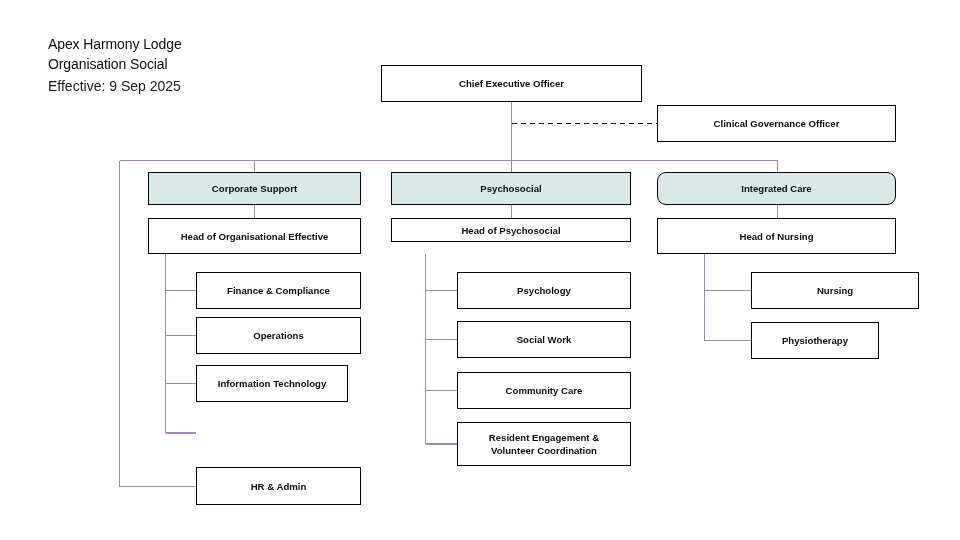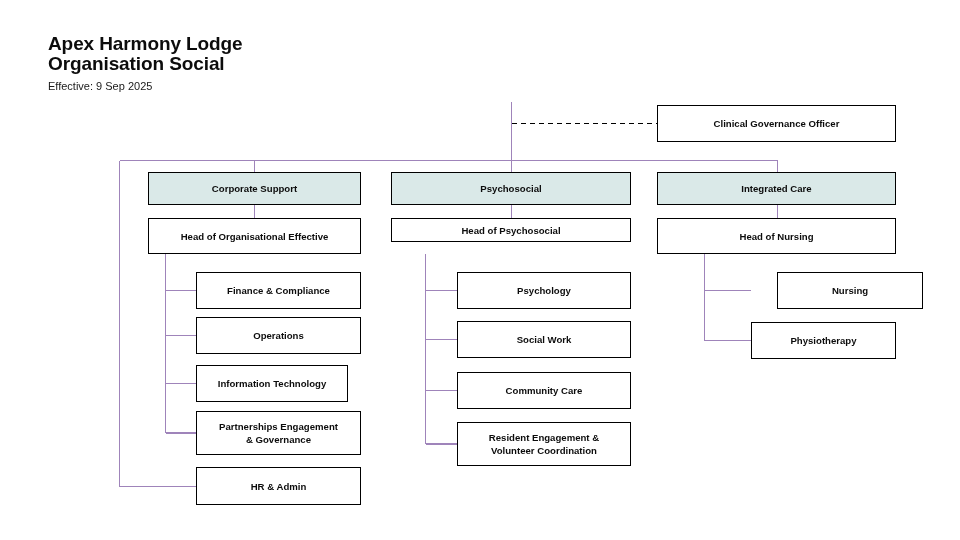--- a/index.html
+++ b/index.html
@@ -21,29 +21,29 @@
     width: 960px;
     height: 540px;
   }
   .title-block {
     position: absolute;
     left: 48px;
     top: 34px;
     width: 330px;
   }
   .title-line {
-    font-size: 19px;
-    font-weight: bold;
+    font-size: 14px;
+    font-weight: normal;
     line-height: 20px;
     letter-spacing: -0.1px;
     color: #0c0c0c;
     white-space: nowrap;
   }
   .subtitle-line {
-    font-size: 11px;
+    font-size: 14px;
     font-weight: normal;
     line-height: 14px;
     margin-top: 5px;
     color: #1a1a1a;
     white-space: nowrap;
   }
   svg.links {
     position: absolute;
     left: 0; top: 0;
     width: 960px;
@@ -112,34 +112,37 @@
 
       <path d="M704.5,254 L704.5,340.5"></path>
       <path d="M704.5,290.5 L751,290.5"></path>
       <path d="M704.5,340.5 L751,340.5"></path>
     </g>
     <g stroke="#000000" stroke-width="1.1" fill="none" stroke-dasharray="5,4" shape-rendering="crispEdges">
       <path d="M511.5,123.5 L657,123.5"></path>
     </g>
   </svg>
 
+  <div class="node" style="left:381px;top:65px;width:261px;height:37px;">
+    <span>Chief Executive Officer</span>
+  </div>
 
   <div class="node" style="left:657px;top:105px;width:239px;height:37px;">
     <span>Clinical Governance Officer</span>
   </div>
 
   <div class="node division" style="left:391px;top:172px;width:240px;height:33px;">
     <span>Psychosocial</span>
   </div>
 
   <div class="node division" style="left:148px;top:172px;width:213px;height:33px;">
     <span>Corporate Support</span>
   </div>
 
-  <div class="node division" style="left:657px;top:172px;width:239px;height:33px;">
+  <div class="node division" style="left:657px;top:172px;width:239px;height:33px;border-radius:9px;">
     <span>Integrated Care</span>
   </div>
 
   <div class="node" style="left:148px;top:218px;width:213px;height:36px;">
     <span>Head of Organisational Effective</span>
   </div>
 
   <div class="node" style="left:391px;top:218px;width:240px;height:24px;">
     <span>Head of Psychosocial</span>
   </div>
@@ -153,26 +156,20 @@
   </div>
 
   <div class="node" style="left:196px;top:317px;width:165px;height:37px;">
     <span>Operations</span>
   </div>
 
   <div class="node" style="left:196px;top:365px;width:152px;height:37px;">
     <span>Information Technology</span>
   </div>
 
-  <div class="node" style="left:196px;top:411px;width:165px;height:44px;">
-    <div>
-      <span>Partnerships Engagement</span>
-      <span>&amp; Governance</span>
-    </div>
-  </div>
 
   <div class="node" style="left:196px;top:467px;width:165px;height:38px;">
     <span>HR &amp; Admin</span>
   </div>
 
   <div class="node" style="left:457px;top:272px;width:174px;height:37px;">
     <span>Psychology</span>
   </div>
 
   <div class="node" style="left:457px;top:372px;width:174px;height:37px;">
@@ -183,21 +180,21 @@
     <span>Social Work</span>
   </div>
 
   <div class="node" style="left:457px;top:422px;width:174px;height:44px;">
     <div>
       <span>Resident Engagement &amp;</span>
       <span>Volunteer Coordination</span>
     </div>
   </div>
 
-  <div class="node" style="left:777px;top:272px;width:146px;height:37px;">
+  <div class="node" style="left:751px;top:272px;width:168px;height:37px;">
     <span>Nursing</span>
   </div>
 
-  <div class="node" style="left:751px;top:322px;width:145px;height:37px;">
+  <div class="node" style="left:751px;top:322px;width:128px;height:37px;">
     <span>Physiotherapy</span>
   </div>
 
 </div>
 
 </body></html>

